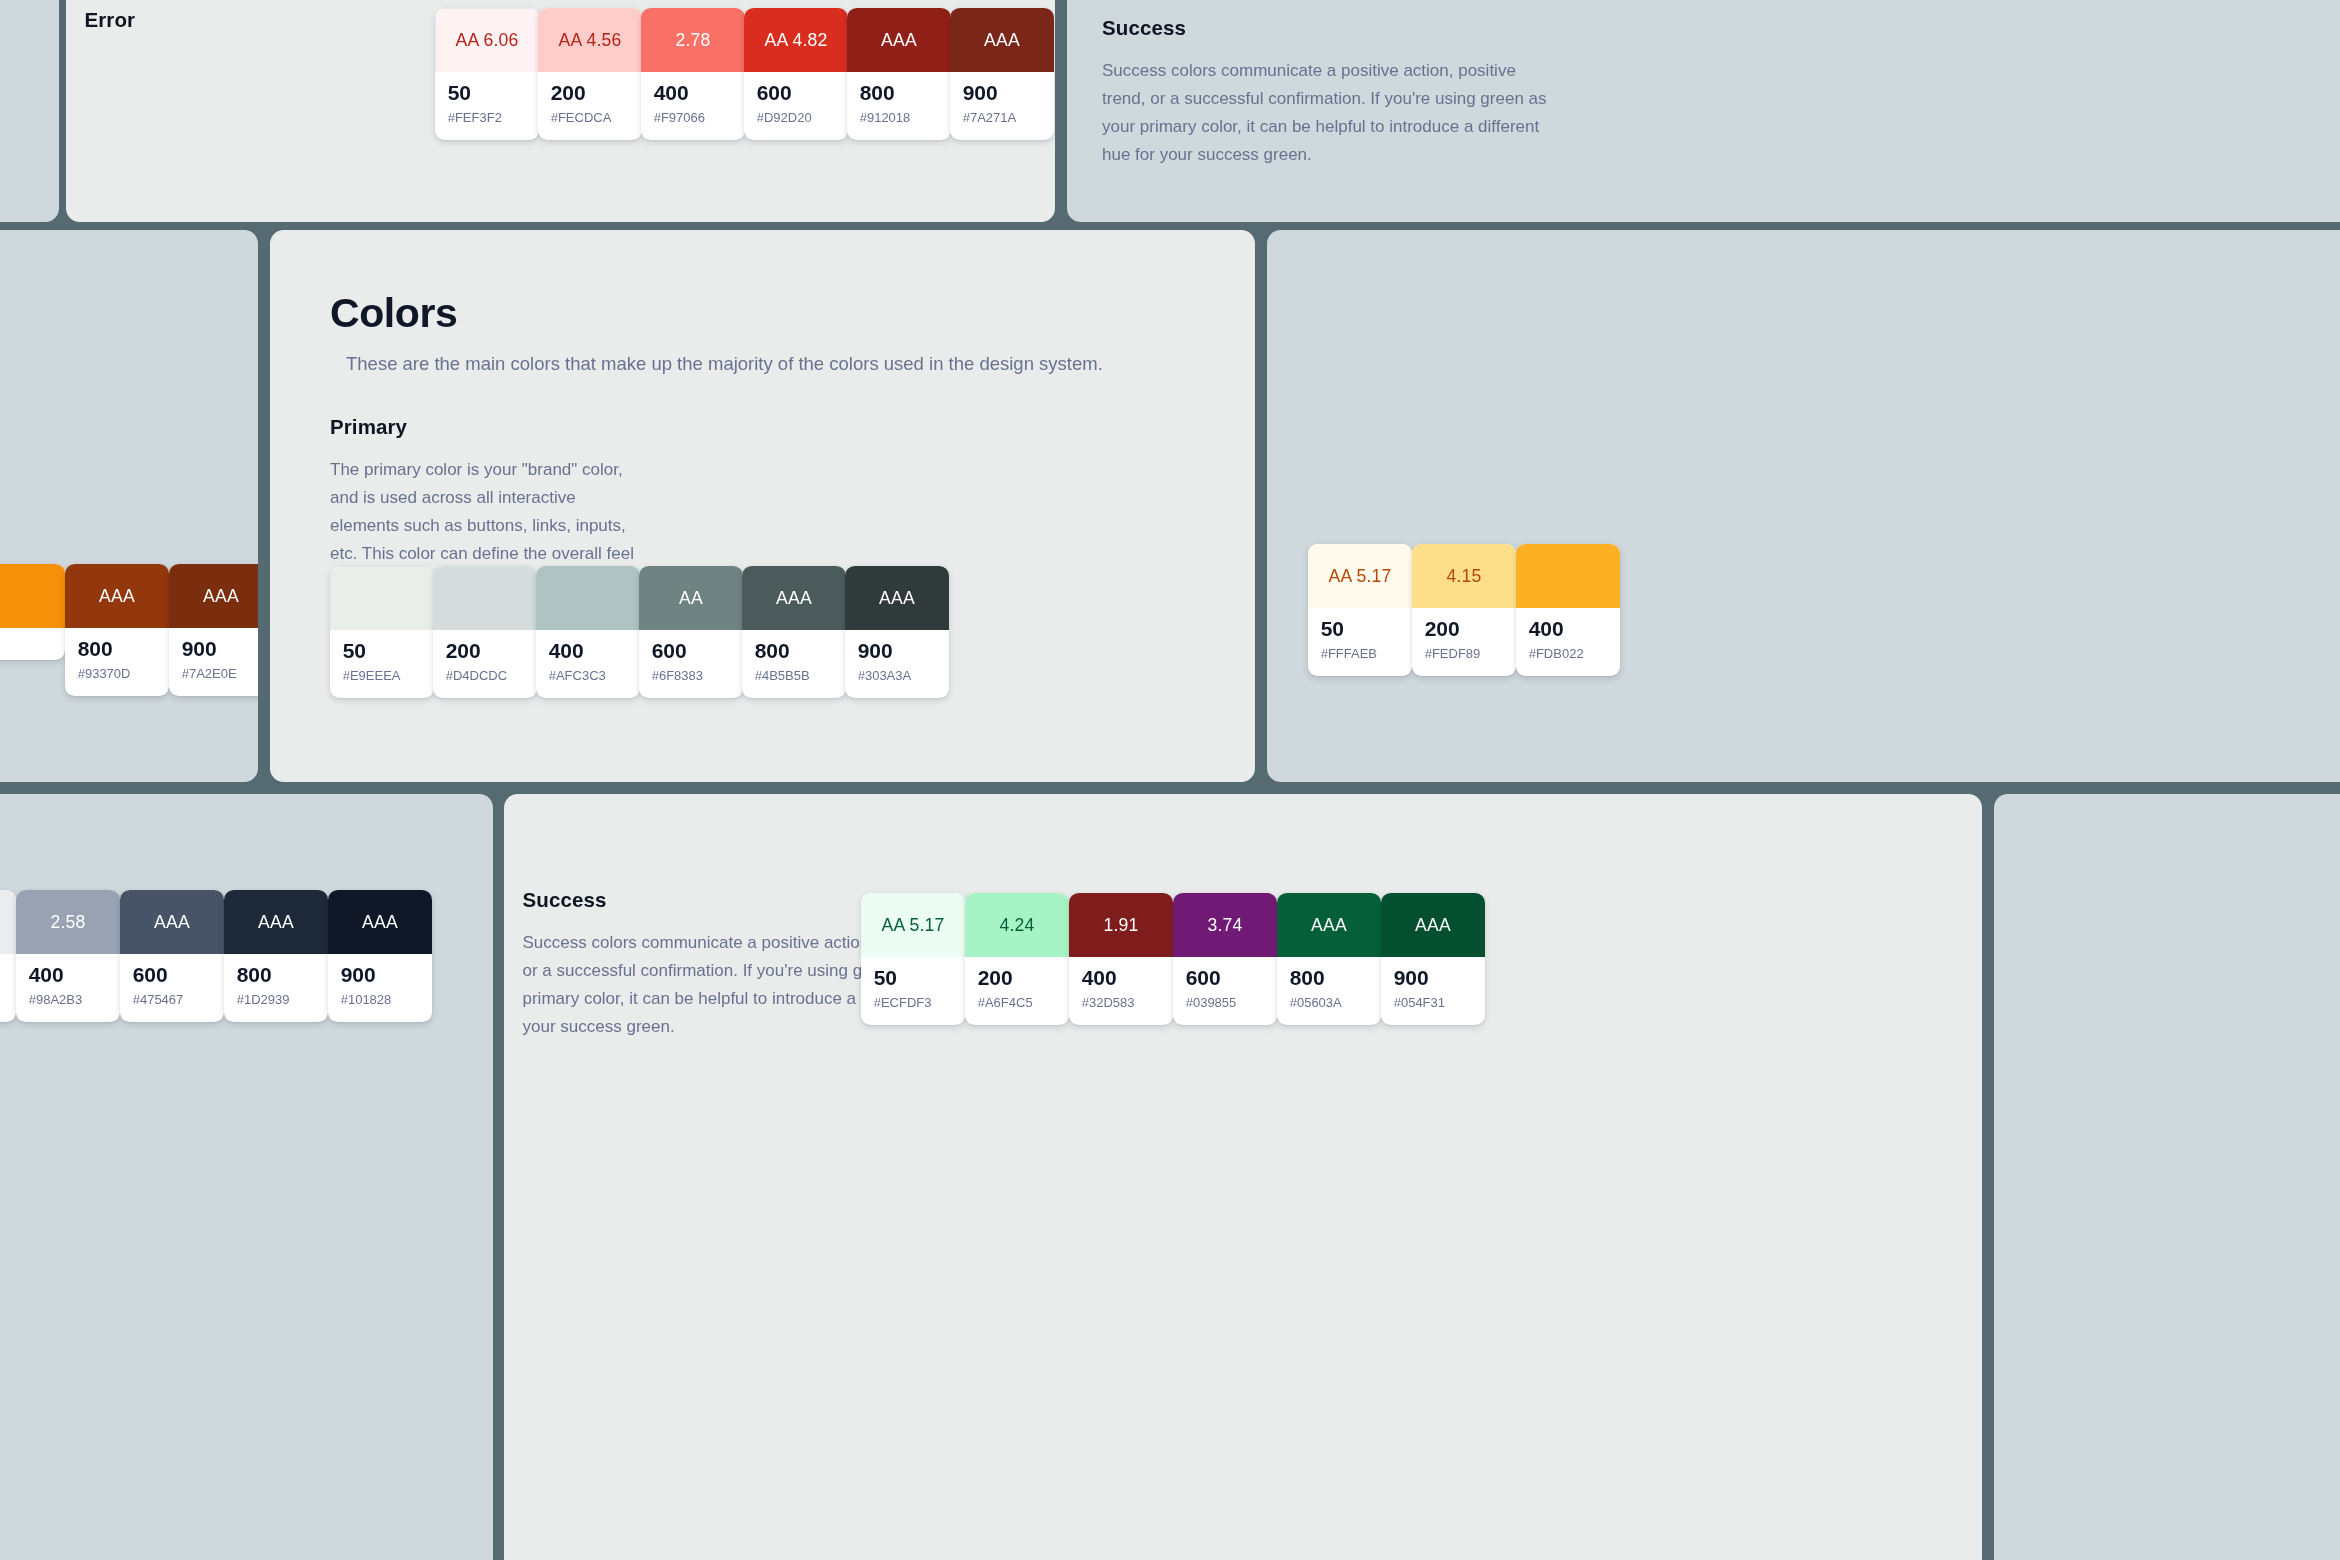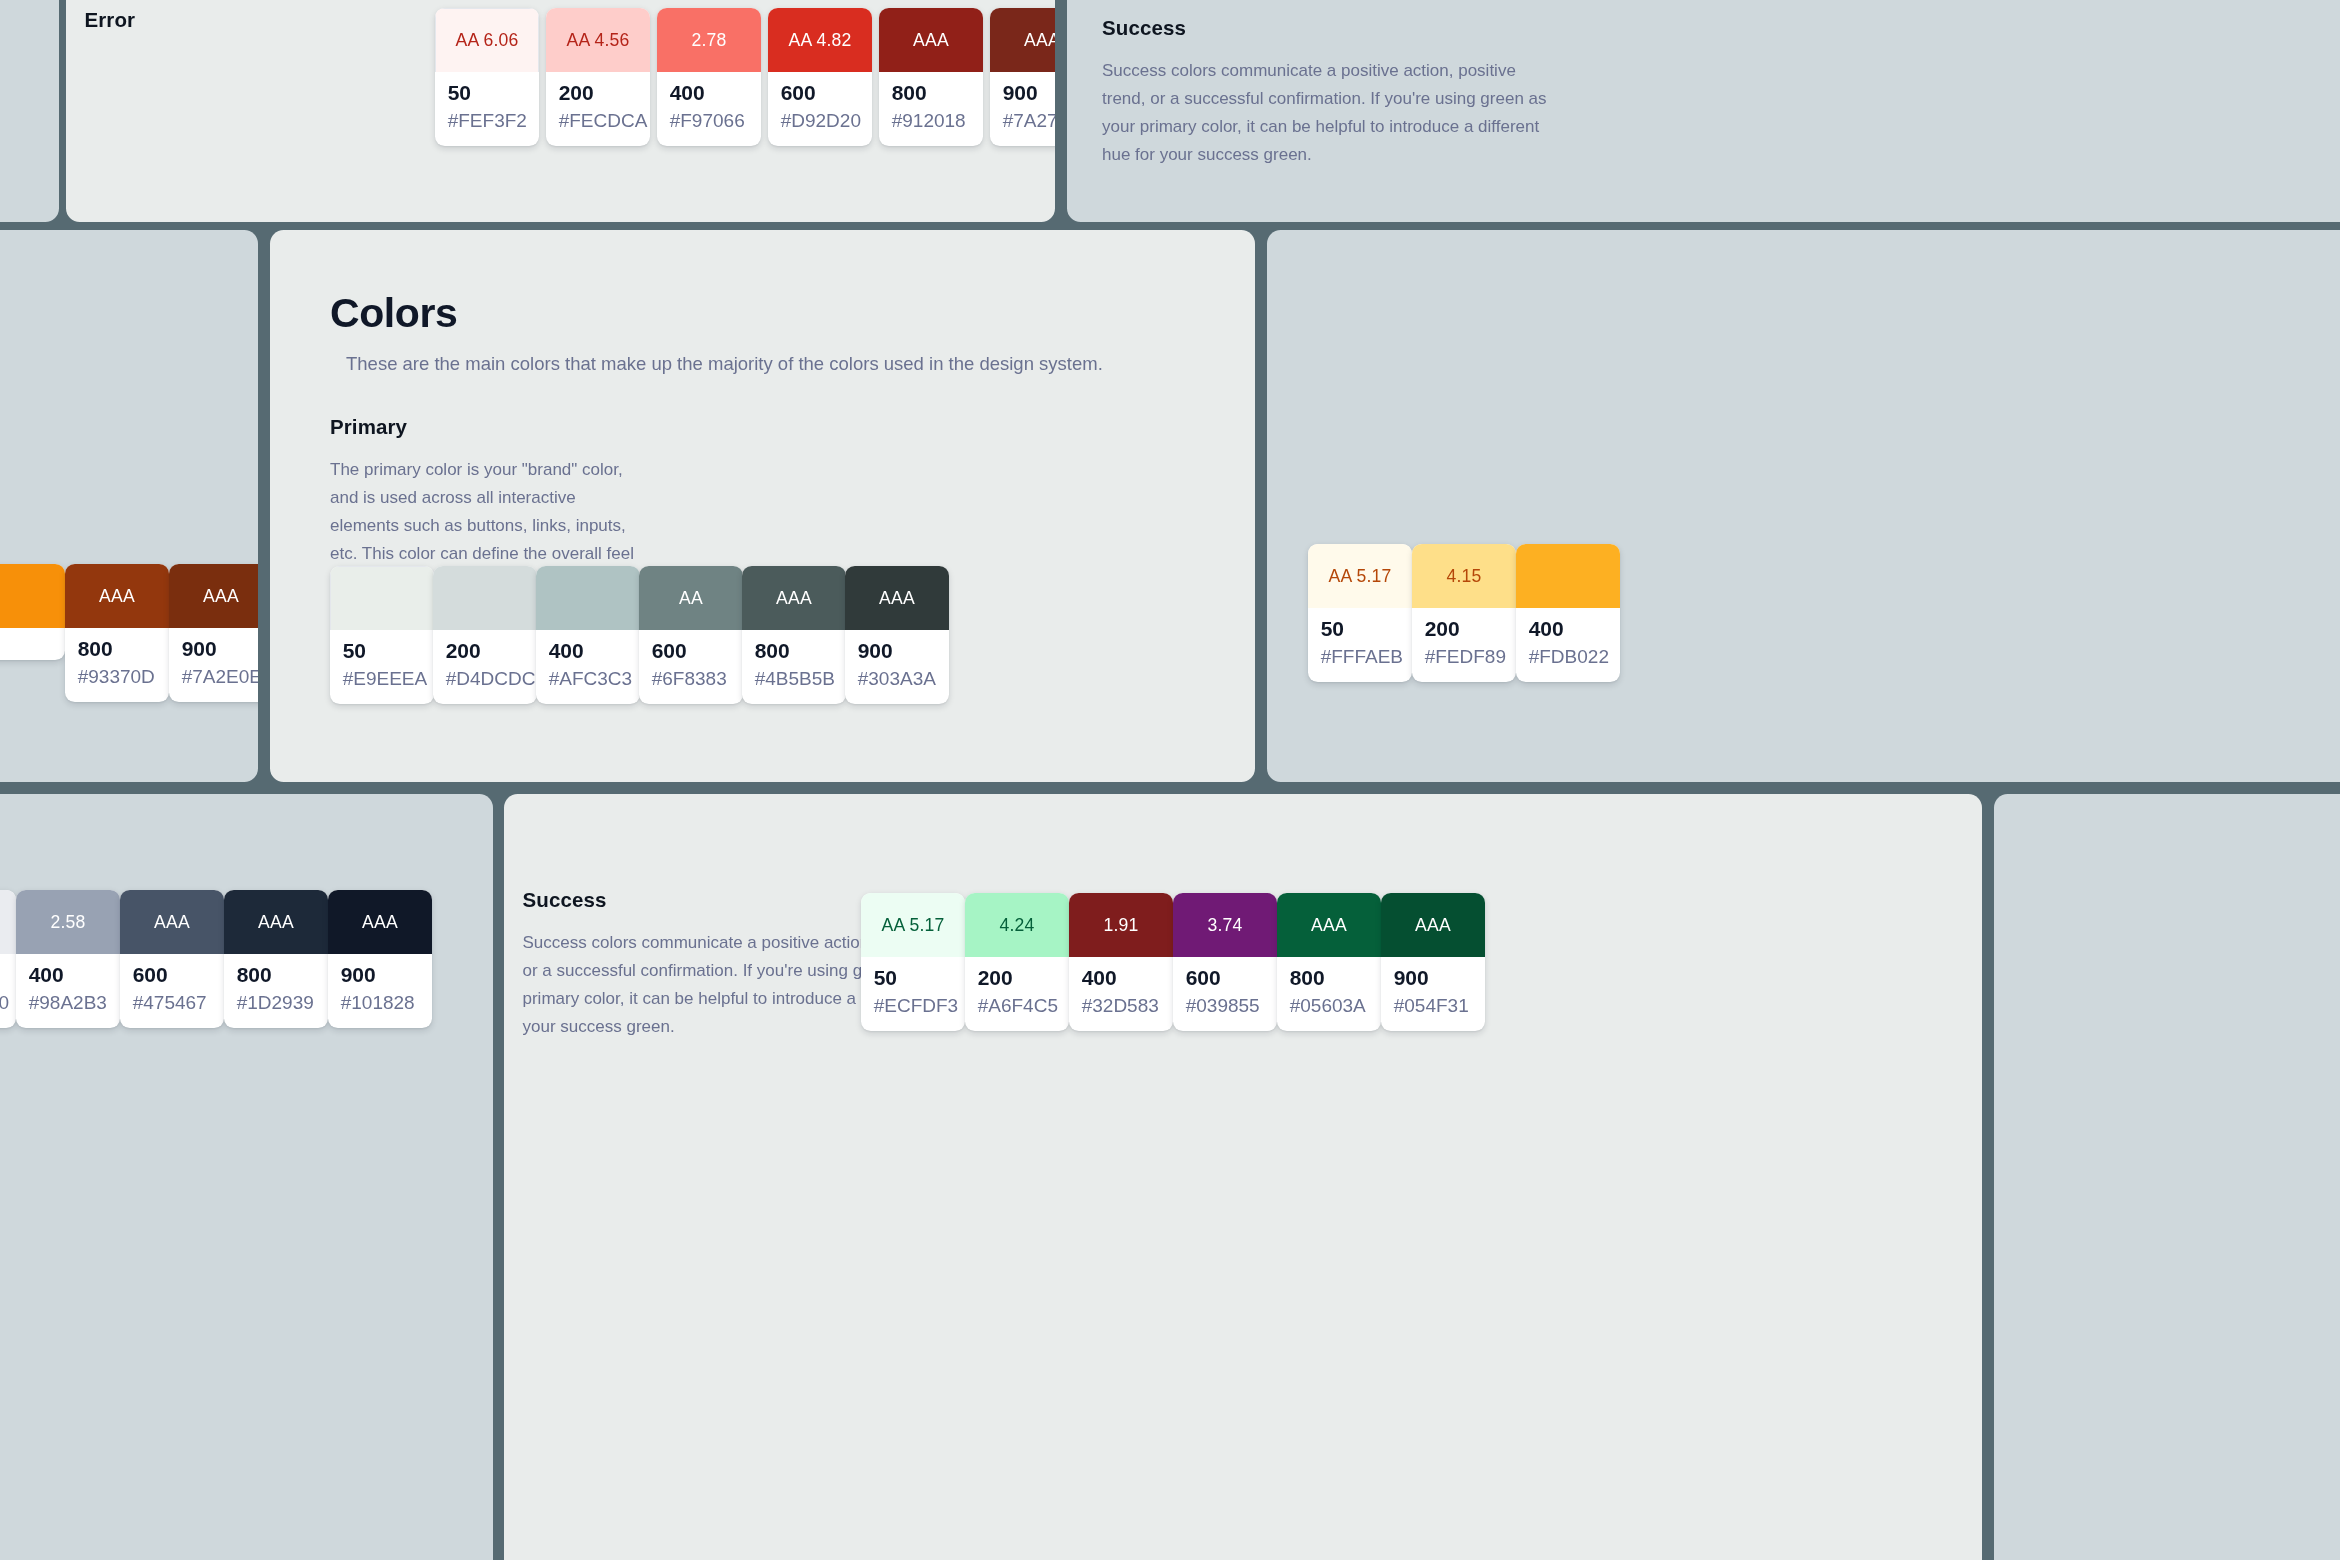--- a/index.html
+++ b/index.html
@@ -73,38 +73,38 @@
     padding:9.8px 12.7px 15.6px 12.7px;
   }
   .swatch .lvl{
     font-size:21px;
     font-weight:bold;
     color:#101828;
     line-height:1.05;
     margin-bottom:6.8px;
   }
   .swatch .hex{
-    font-size:19px;
+    font-size:13px;
     color:#6A7190;
     line-height:1.05;
   }
   .swatch.outlined .chip{border:1px solid #E4E7EC;border-bottom:none;}
 </style>
 </head>
 <body>
 
 <div class="stage">
 
   <div class="panel blue" style="left:-39px;top:-39px;width:98px;height:261px;"></div>
 
   <div class="panel light" style="left:66px;top:-39px;width:989px;height:261px;">
     <div style="position:absolute;left:18.5px;top:47px;width:351px;">
       <div class="sec-title">Error</div>
     </div>
-    <div class="swatches" id="sw-error" style="position: absolute; left: 369px; top: 47px; gap: 8px;">
+    <div class="swatches" id="sw-error" style="position: absolute; left: 369px; top: 47px; gap: 0px;">
         <div class="swatch outlined" style="margin-right: -1px; width: 104px;">
           <div class="chip" style="background: rgb(254, 243, 242); color: rgb(180, 35, 24);">AA 6.06</div>
           <div class="meta">
             <div class="lvl">50</div>
             <div class="hex">#FEF3F2</div>
           </div>
         </div>
         <div class="swatch" style="margin-left: 0px; margin-right: -1px; width: 104px;">
           <div class="chip" style="background: rgb(254, 205, 202); color: rgb(180, 35, 24);">AA 4.56</div>
           <div class="meta">

